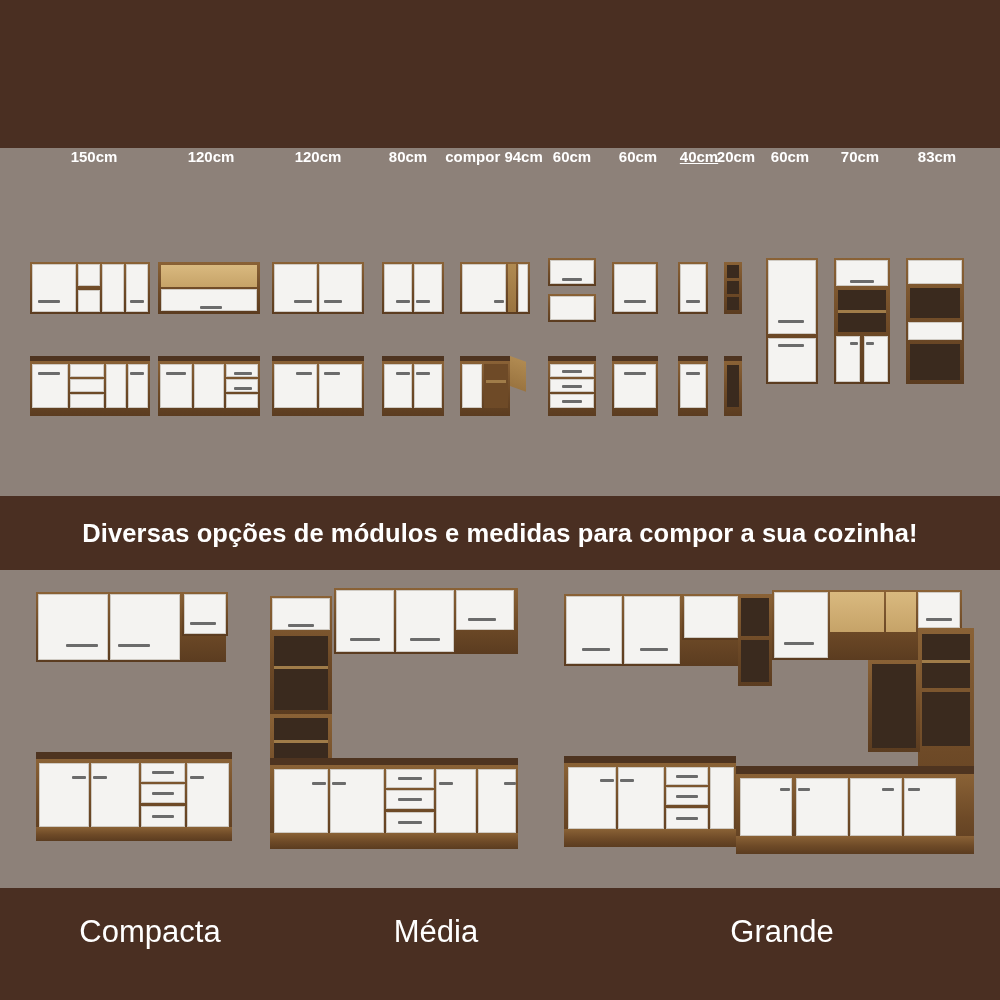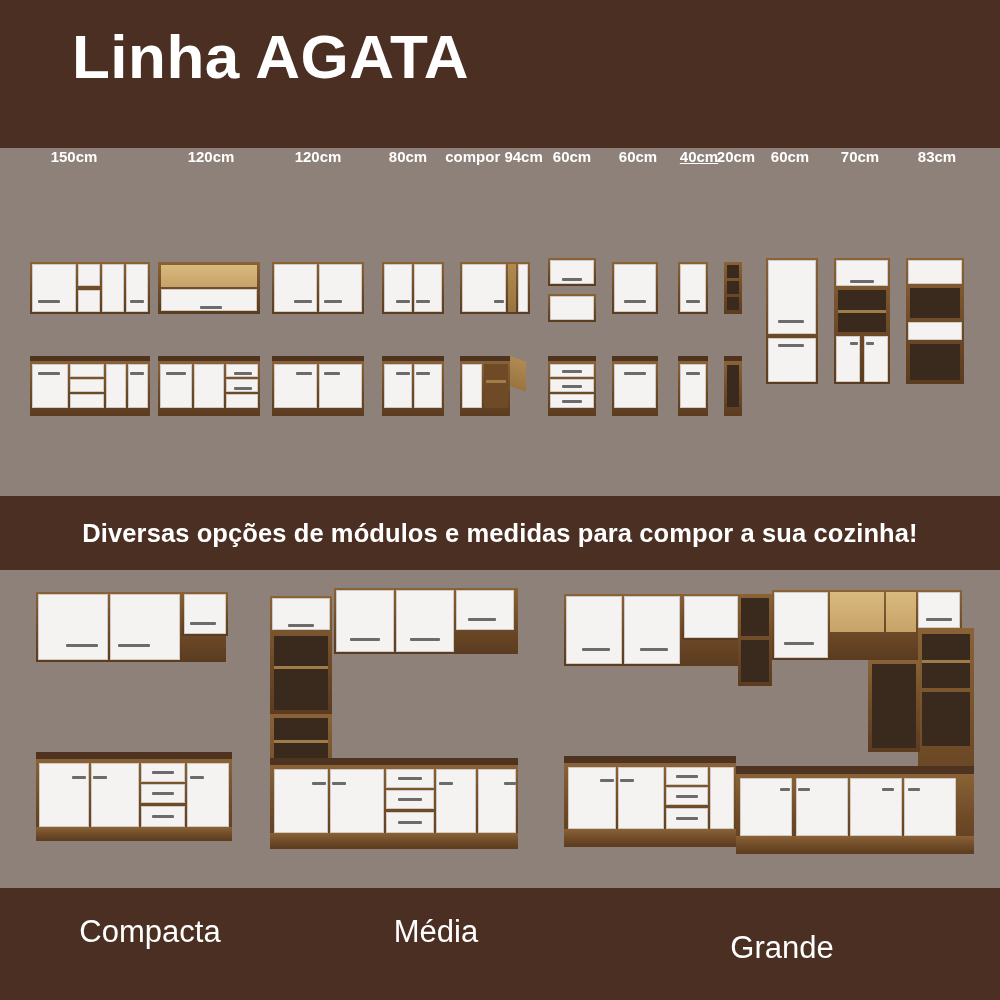--- a/index.html
+++ b/index.html
@@ -76,27 +76,26 @@
   .open-wood { position: absolute; background: #6e4a27; }
   .inner-shelf { position: absolute; background: #a07c49; height: 3px; }
   .counter { position: absolute; background: #4e3420; }
 </style>
 </head>
 <body>
 
 <div class="page">
 
   <div class="header">
-    <div class="title">Linha AGATA</div>
   </div>
 
   <div class="modules-band">
 
     <div>
-      <div class="mod-label" style="left:12px; top:0; width:124px;">150cm</div>
+      <div class="mod-label" style="left:32px; top:0; width:124px;">150cm</div>
       <div class="mod-label" style="left:152px; top:0; width:118px;">120cm</div>
       <div class="mod-label" style="left:268px; top:0; width:100px;">120cm</div>
       <div class="mod-label" style="left:368px; top:0; width:80px;">80cm</div>
       <div class="mod-label" style="left:444px; top:0; width:100px;">compor 94cm</div>
       <div class="mod-label" style="left:542px; top:0; width:60px;">60cm</div>
       <div class="mod-label" style="left:608px; top:0; width:60px;">60cm</div>
       <div class="mod-label" style="left:670px; top:0; width:58px;text-decoration:underline;">40cm</div>
       <div class="mod-label" style="left:712px; top:0; width:48px;">20cm</div>
       <div class="mod-label" style="left:760px; top:0; width:60px;">60cm</div>
       <div class="mod-label" style="left:828px; top:0; width:64px;">70cm</div>
@@ -412,16 +411,16 @@
       <div class="handle" style="left:330px; top:208px; width:12px;"></div>
       <div class="door" style="position:absolute;left:352px;top:198px;width:52px;height:58px;"></div>
       <div class="handle" style="left:356px; top:208px; width:12px;"></div>
       <div class="wood" style="position:absolute;left:184px;top:256px;width:238px;height:18px;"></div>
     </div>
   </div>
 
   <div class="footer">
     <div class="fcap" style="left:306px; width:260px;">Média</div>
     <div class="fcap" style="left:20px; width:260px;">Compacta</div>
-    <div class="fcap" style="left:652px; width:260px;margin-top:16px;">Grande</div>
+    <div class="fcap" style="left:652px; width:260px;">Grande</div>
   </div>
 
 </div>
 
 </body></html>

